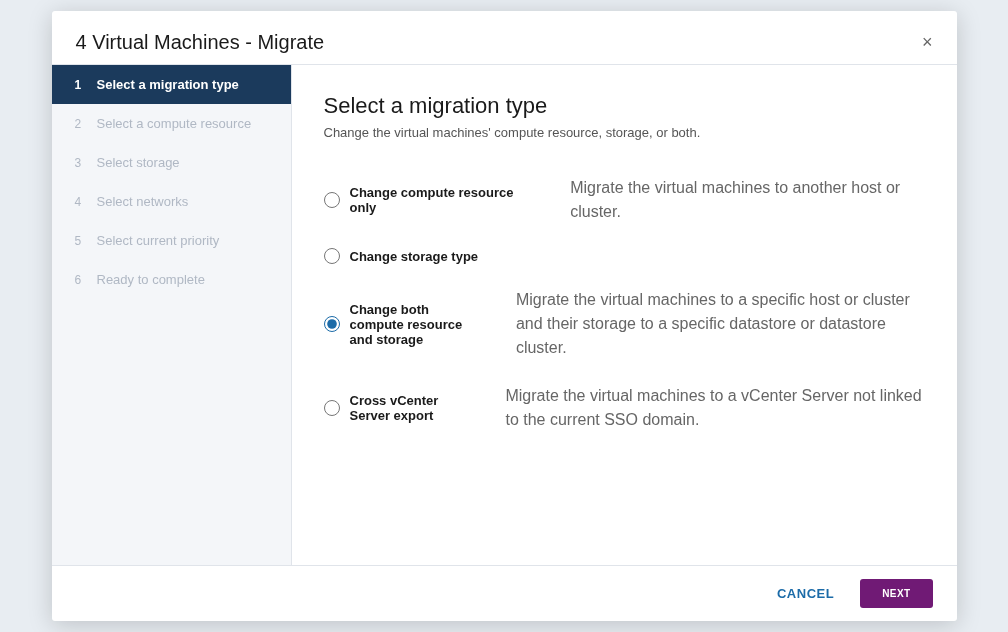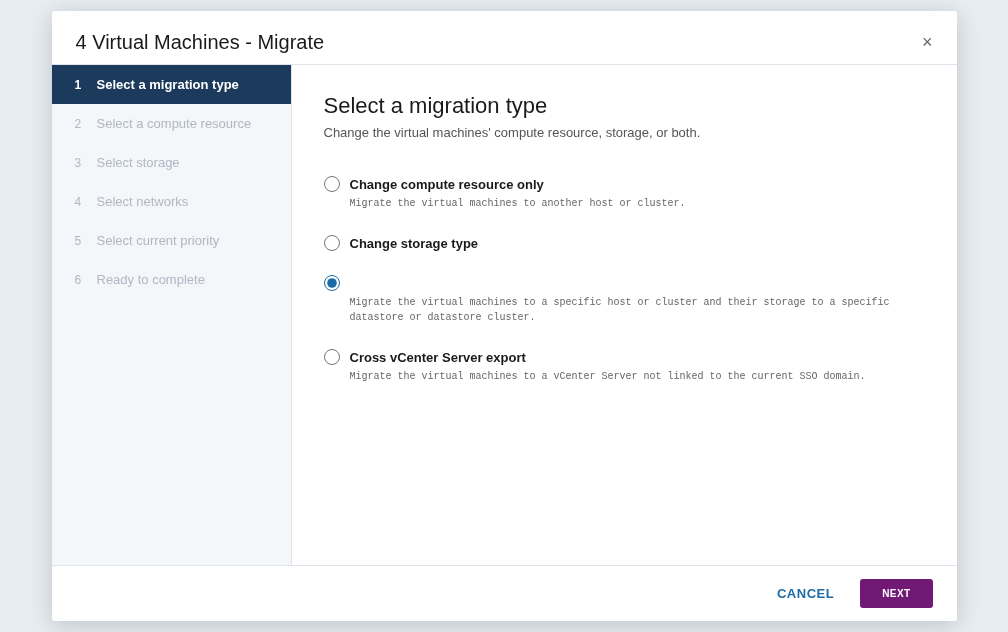--- a/index.html
+++ b/index.html
@@ -97,46 +97,45 @@
     }
     .options-list {
       display: flex;
       flex-direction: column;
       gap: 0;
     }
     .option-item {
       padding: 12px 0 12px 0;
       border-bottom: none;
       display: flex;
-      flex-direction: column;
+      flex-direction: row;
       gap: 4px;
     }
     .option-label-row {
       display: flex;
       align-items: center;
       gap: 10px;
     }
     .radio-input {
       width: 16px;
       height: 16px;
       accent-color: #1b6ba8;
       cursor: pointer;
       flex-shrink: 0;
     }
     .option-title {
       font-size: 13px;
       font-weight: 600;
       color: #1a1a1a;
     }
     .option-desc {
-      font-size: 10px;
+      font-size: 16px;
       color: #666;
-      margin-left: 26px;
+      margin-left: 40px;
       line-height: 1.5;
-      font-family: Liberation Mono, monospace;
     }
     .dialog-footer {
       display: flex;
       justify-content: flex-end;
       align-items: center;
       padding: 12px 24px;
       border-top: 1px solid #e0e4ea;
       gap: 12px;
     }
     .btn-cancel {
@@ -213,20 +212,21 @@
     </div>
           <div class="option-item">
       <div class="option-label-row">
         <input type="radio" class="radio-input" name="migration-type" style="">
         <span class="option-title">Change storage type</span>
       </div>
     </div>
           <div class="option-item">
       <div class="option-label-row">
         <input type="radio" class="radio-input" name="migration-type" checked="" style="">
+        <span class="option-title">Change both compute resource and storage</span>
       </div>
       <div class="option-desc">Migrate the virtual machines to a specific host or cluster and their storage to a specific datastore or datastore cluster.</div>
     </div>
           <div class="option-item">
       <div class="option-label-row">
         <input type="radio" class="radio-input" name="migration-type" style="">
         <span class="option-title">Cross vCenter Server export</span>
       </div>
       <div class="option-desc">Migrate the virtual machines to a vCenter Server not linked to the current SSO domain.</div>
     </div>

